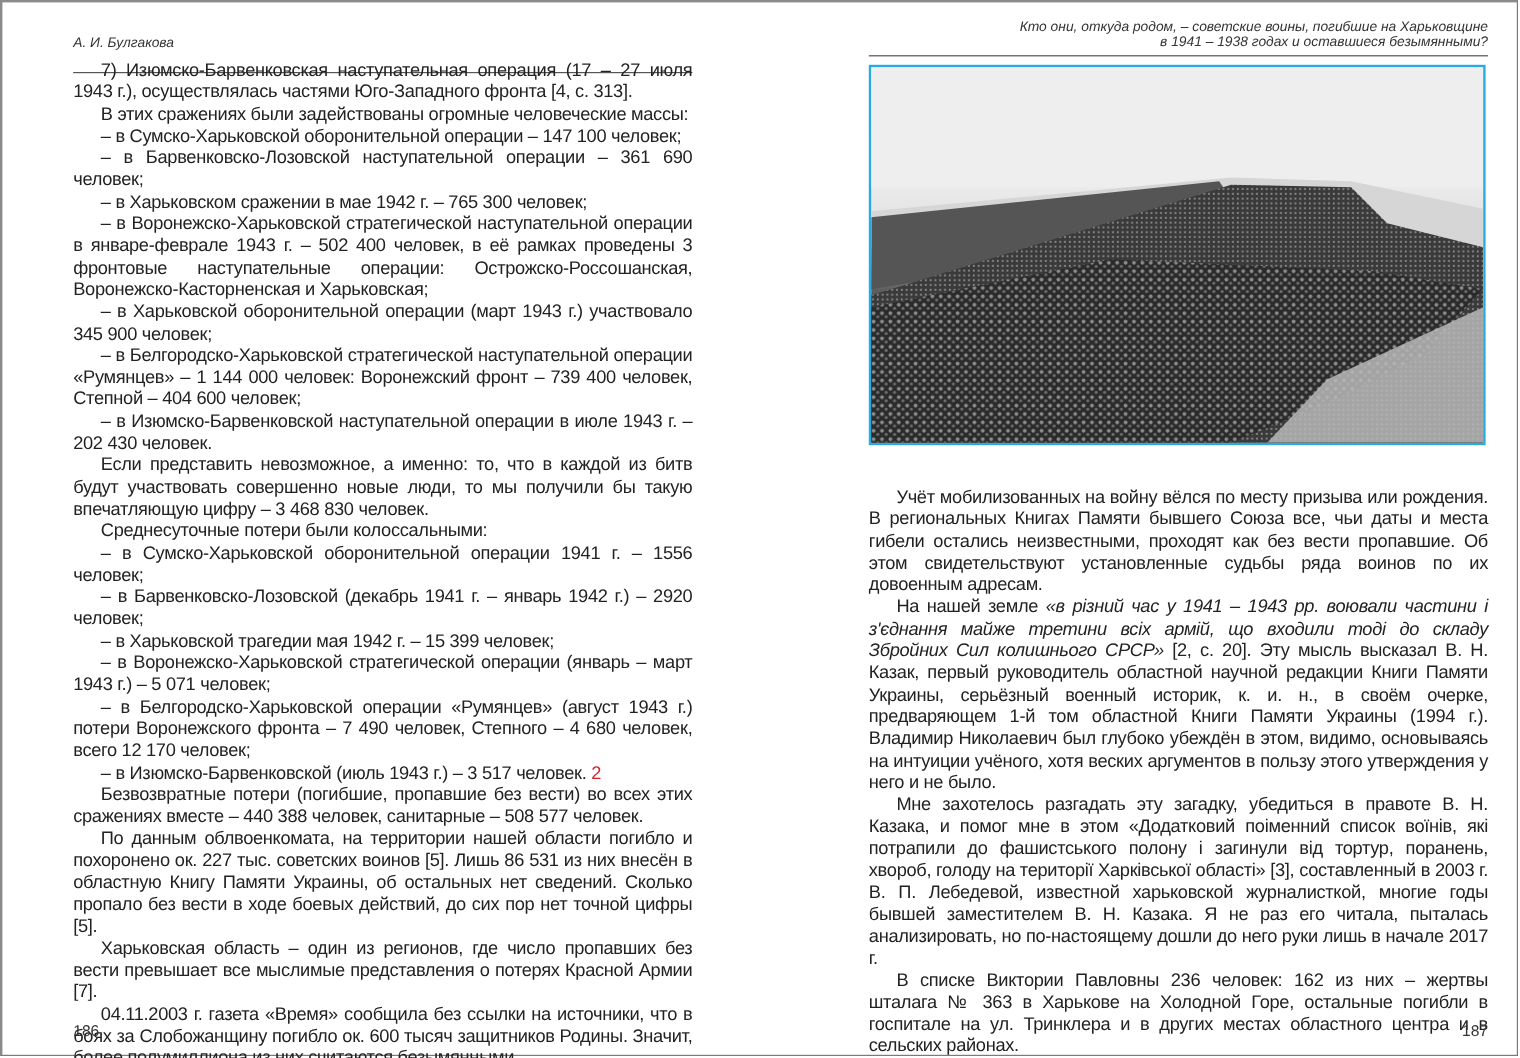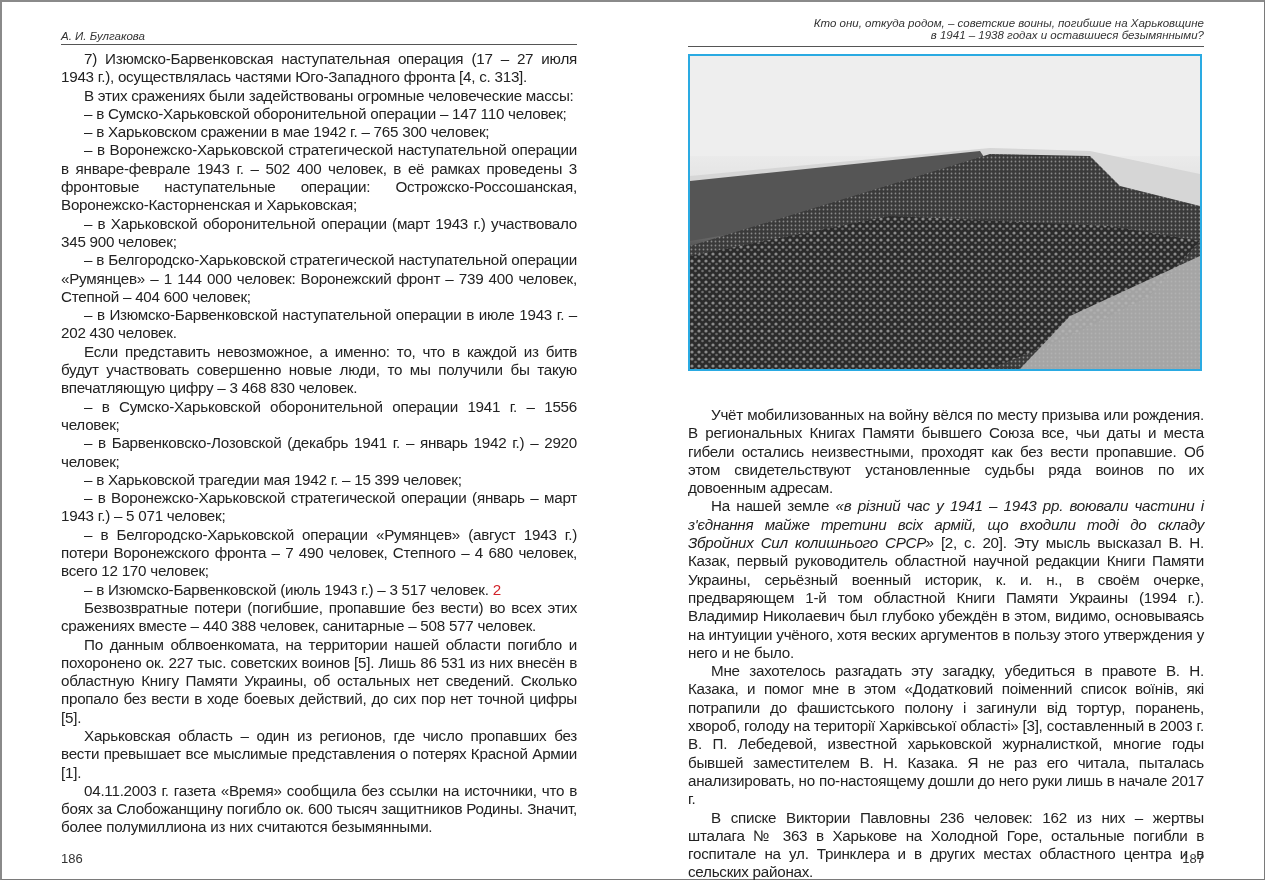--- a/index.html
+++ b/index.html
@@ -4,26 +4,26 @@
 <style>
   html, body { margin: 0; padding: 0; background: #ffffff; }
   body { width: 1267px; height: 882px; position: relative; overflow: hidden; }
   .frame {
     position: absolute; left: 0; top: 0; width: 1265px; height: 880px;
     border: 1px solid #7a7a7a; border-top: 2px solid #8a8a8a; border-left: 2px solid #8a8a8a;
     box-sizing: border-box;
   }
   .page { position: absolute; top: 0; height: 882px; }
   .page.left { left: 61px; width: 516px; }
-  .page.right { left: 688px; width: 516px; }
+  .page.right { left: 724px; width: 516px; }
   .running-head {
     position: absolute; left: 0; right: 0; top: 26px;
     font-family: "Liberation Sans", sans-serif; font-style: italic;
     font-size: 11.5px; color: #333; line-height: 12px;
-    border-bottom: 1.5px solid #555; padding-bottom: 0;
+    border-bottom: 1.5px solid #555; padding-bottom: 16px;
   }
   .page.left .running-head { top: 30px; height: 14px; }
   .page.right .running-head { text-align: right; top: 17px; height: 26px; padding-bottom: 3px; }
   .body-text {
     position: absolute; left: 0; right: 0;
     font-family: "Liberation Sans", sans-serif; font-size: 15.2px;
     line-height: 18.3px; color: #222; text-align: justify;
     letter-spacing: -0.25px;
   }
   .page.left .body-text { top: 50px; }
@@ -52,36 +52,38 @@
 </head>
 <body>
 
 <div class="frame"></div>
 
 <div class="page left">
   <div class="running-head">А. И. Булгакова</div>
   <div class="body-text">
     <p>7) Изюмско-Барвенковская наступательная операция (17 – 27 июля 1943 г.), осуществлялась частями Юго-Западного фронта [4, с. 313].</p>
     <p>В этих сражениях были задействованы огромные человеческие массы:</p>
-    <p>– в Сумско-Харьковской оборонительной операции – 147 110 человек;</p>
+    <p>– в Сумско-Харьковской оборонительной операции – 147 100 человек;</p>
+    <p>– в Барвенковско-Лозовской наступательной операции – 361 690 человек;</p>
     <p>– в Харьковском сражении в мае 1942 г. – 765 300 человек;</p>
     <p>– в Воронежско-Харьковской стратегической наступательной операции в январе-феврале 1943 г. – 502 400 человек, в её рамках проведены 3 фронтовые наступательные операции: Острожско-Россошанская, Воронежско-Касторненская и Харьковская;</p>
     <p>– в Харьковской оборонительной операции (март 1943 г.) участвовало 345 900 человек;</p>
     <p>– в Белгородско-Харьковской стратегической наступательной операции «Румянцев» – 1 144 000 человек: Воронежский фронт – 739 400 человек, Степной – 404 600 человек;</p>
     <p>– в Изюмско-Барвенковской наступательной операции в июле 1943 г. – 202 430 человек.</p>
     <p>Если представить невозможное, а именно: то, что в каждой из битв будут участвовать совершенно новые люди, то мы получили бы такую впечатляющую цифру – 3 468 830 человек.</p>
+    <p>Среднесуточные потери были колоссальными:</p>
     <p>– в Сумско-Харьковской оборонительной операции 1941 г. – 1556 человек;</p>
     <p>– в Барвенковско-Лозовской (декабрь 1941 г. – январь 1942 г.) – 2920 человек;</p>
     <p>– в Харьковской трагедии мая 1942 г. – 15 399 человек;</p>
     <p>– в Воронежско-Харьковской стратегической операции (январь – март 1943 г.) – 5 071 человек;</p>
     <p>– в Белгородско-Харьковской операции «Румянцев» (август 1943 г.) потери Воронежского фронта – 7 490 человек, Степного – 4 680 человек, всего 12 170 человек;</p>
     <p><span>–  в Изюмско-Барвенковской (июль 1943 г.) – 3 517 человек.</span> <span class="red">2</span></p>
     <p>Безвозвратные потери (погибшие, пропавшие без вести) во всех этих сражениях вместе – 440 388 человек, санитарные – 508 577 человек.</p>
     <p>По данным облвоенкомата, на территории нашей области погибло и похоронено ок. 227 тыс. советских воинов [5]. Лишь 86 531 из них внесён в областную Книгу Памяти Украины, об остальных нет сведений. Сколько пропало без вести в ходе боевых действий, до сих пор нет точной цифры [5].</p>
-    <p>Харьковская область – один из регионов, где число пропавших без вести превышает все мыслимые представления о потерях Красной Армии [1].</p>
+    <p>Харьковская область – один из регионов, где число пропавших без вести превышает все мыслимые представления о потерях Красной Армии [7].</p>
     <p>04.11.2003 г. газета «Время» сообщила без ссылки на источники, что в боях за Слобожанщину погибло ок. 600 тысяч защитников Родины. Значит, более полумиллиона из них считаются безымянными.</p>
   </div>
   <div class="folio">186</div>
 </div>
 
 <div class="page right">
   <div class="running-head">
     <div>Кто они, откуда родом, – советские воины, погибшие на Харьковщине</div>
     <div>в 1941 – 1938 годах и оставшиеся безымянными?</div>
   </div>

